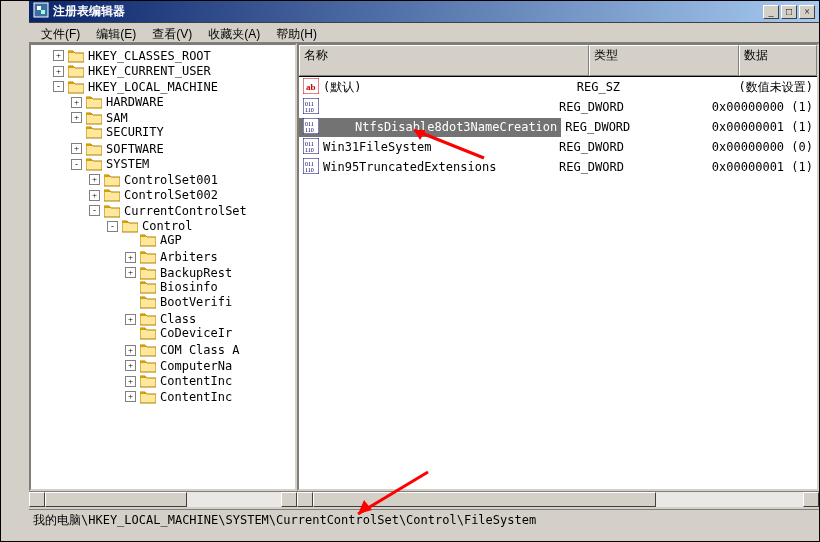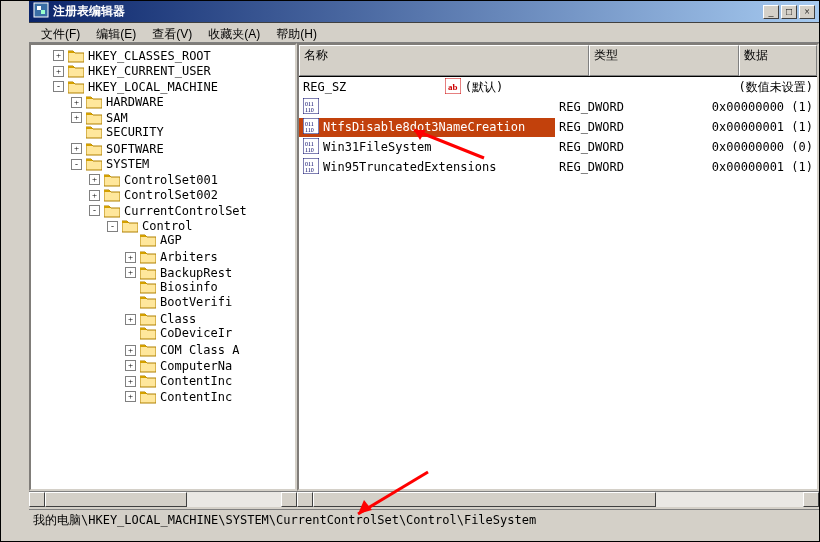--- a/index.html
+++ b/index.html
@@ -14,21 +14,21 @@
 .content { display: flex; flex: 1; overflow: hidden; }
 .tree-pane { width: 268px; background:#fff; border:2px inset #d4d0c8; overflow:auto; font-family:"Fixedsys","SimSun",monospace; }
 .list-pane { flex:1; background:#fff; border:2px inset #d4d0c8; display:flex; flex-direction:column; overflow:hidden; }
 .list-header { display:flex; border-bottom:1px solid #000; background:#d4d0c8; height:32px; }
 .list-header .col { border:1px solid #fff; border-right-color:#808080; border-bottom-color:#808080; padding:1px 4px; font-family:"SimSun"; font-size:12px; }
 .list-header .col-name { width:290px; }
 .list-header .col-type { width:150px; }
 .list-header .col-data { flex:1; }
 .list-body { flex:1; overflow:auto; }
 .row { display:flex; height:20px; align-items:center; cursor:pointer; font-family:"Fixedsys","SimSun",monospace; font-size:12px; }
-.row.selected .cell-name { background:#c2410c; color:#fff; }
+.row.selected .cell-name { background:#737373; color:#fff;gap:32px; }
 .cell { padding:0 4px; display:flex; align-items:center; }
 .cell-name { width:290px; }
 .cell-type { width:150px; }
 .cell-data { flex:1; white-space:nowrap;margin-left:20px; }
 .val-icon { width:16px; height:16px; margin-right:4px; flex-shrink:0; }
 .tree { padding:2px 0 2px 4px; }
 .tree-node { display:inline-flex; align-items:center; cursor:pointer; }
 .expander { width:11px; height:11px; border:1px solid #808080; background:#fff; display:inline-flex; align-items:center; justify-content:center; font-size:9px; line-height:9px; margin-right:4px; font-family:Tahoma; }
 .expander.empty { visibility:hidden; }
 .folder-icon { width:16px; height:14px; margin-right:4px; flex-shrink:0; }
@@ -257,28 +257,28 @@
         </div>
     </div>
     <div class="list-pane">
       <div class="list-header">
         <div class="col col-name">名称</div>
         <div class="col col-type">类型</div>
         <div class="col col-data">数据</div>
       </div>
       <div class="list-body" id="list-body">
           <div class="row">
-            <div class="cell cell-type">REG_SZ</div>
             <div class="cell cell-name">
               <span><svg class="val-icon" viewBox="0 0 16 16">
                   <rect x="0" y="0" width="16" height="16" fill="#fff" stroke="#c00"></rect>
                   <text x="3" y="12" font-size="9" font-family="Tahoma" fill="#c00" font-weight="bold">ab</text>
                 </svg></span>
               <span>(默认)</span>
             </div>
+            <div class="cell cell-type">REG_SZ</div>
             <div class="cell cell-data">(数值未设置)</div>
           </div>
           <div class="row">
             <div class="cell cell-name">
               <span><svg class="val-icon" viewBox="0 0 16 16">
                   <rect x="0" y="0" width="16" height="16" fill="#fff" stroke="#006"></rect>
                   <text x="2" y="8" font-size="6" font-family="Tahoma" fill="#006">011</text>
                   <text x="2" y="14" font-size="6" font-family="Tahoma" fill="#006">110</text>
                 </svg></span>
             </div>

